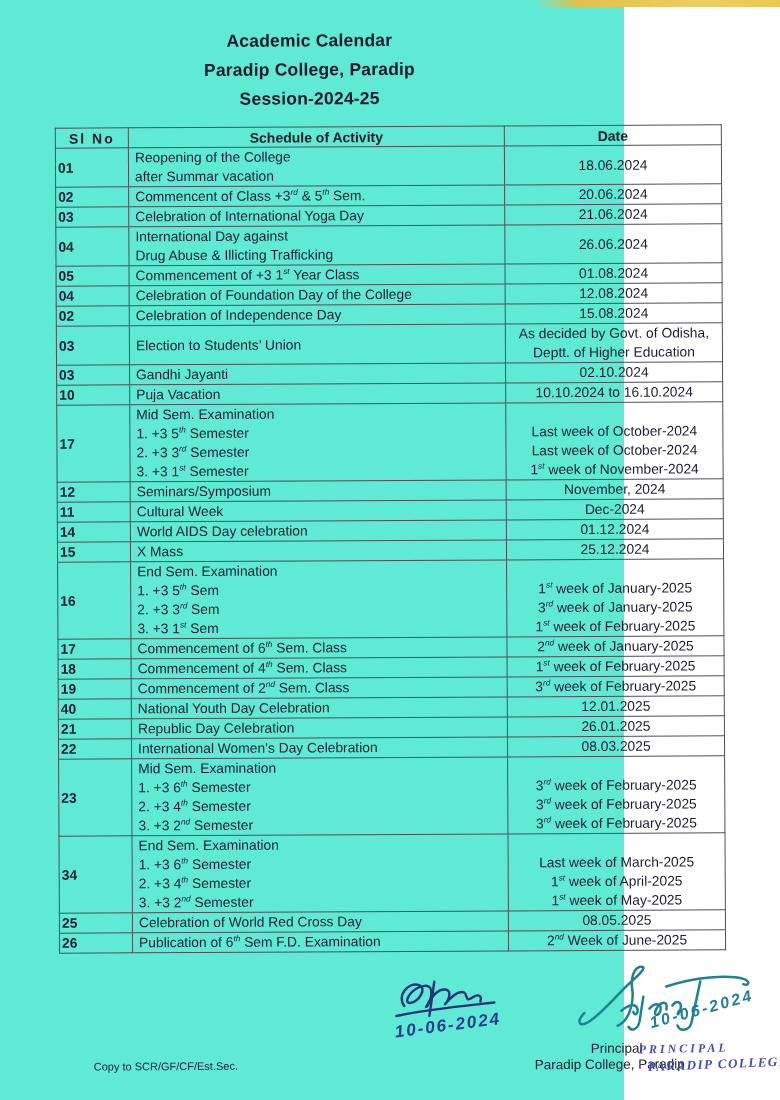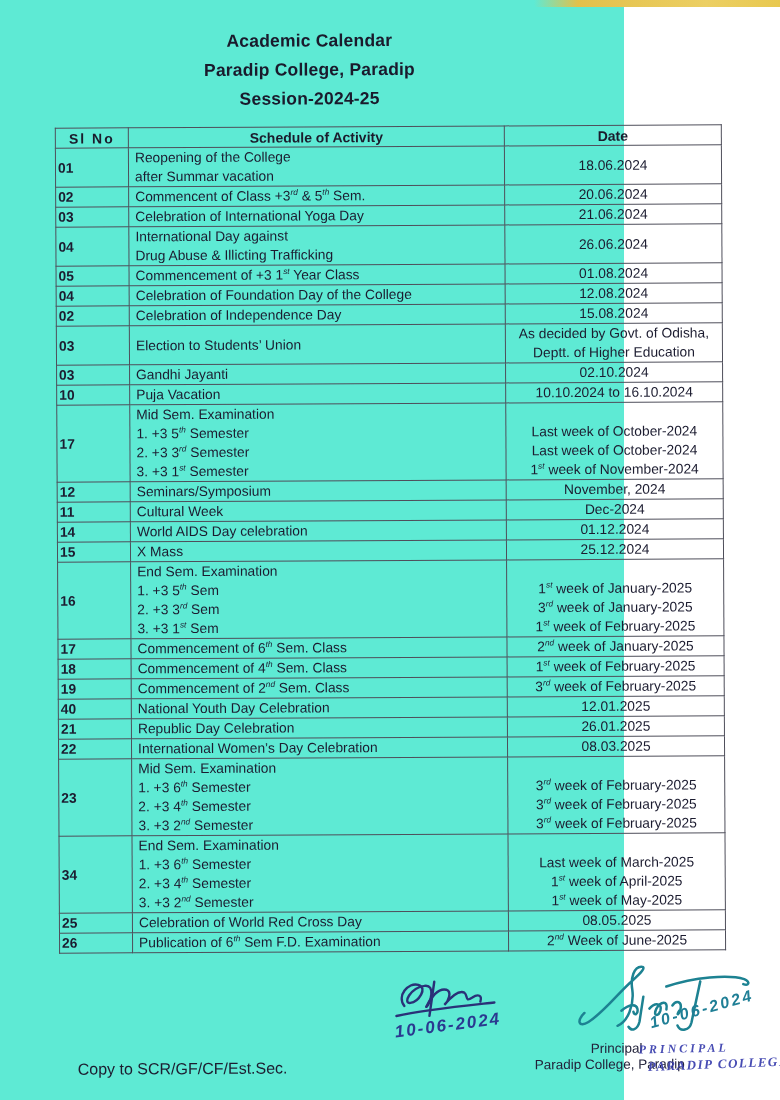--- a/index.html
+++ b/index.html
@@ -41,21 +41,21 @@
   #hand-date-left{left:392px;top:58px;font-size:17px;color:#2b3990;letter-spacing:2px;transform:rotate(-7deg);}
   #hand-date-right{left:646px;top:44px;font-size:16px;color:#1f7f96;letter-spacing:2.5px;transform:rotate(-15deg);}
   .printed{position:absolute;font-size:13.5px;color:#22223a;white-space:nowrap;}
   #printed-principal{left:588px;top:84px;}
   #printed-college{left:532px;top:100px;}
   .stamp{position:absolute;font-family:"Liberation Serif","DejaVu Serif",serif;
     font-weight:bold;font-style:italic;color:#3a3fae;white-space:nowrap;opacity:.93;}
   #stamp-line1{left:636px;top:85px;font-size:12px;letter-spacing:3px;transform:rotate(-1deg);}
   #stamp-line2{left:645px;top:100px;font-size:13px;letter-spacing:1.5px;transform:rotate(-2deg);}
 
-  .copy-note{position:absolute;left:75px;top:1059px;font-size:16px;color:#1d1d30;}
+  .copy-note{position:absolute;left:91px;top:1059px;font-size:11px;color:#1d1d30;}
 </style>
 </head>
 <body>
 
 <div class="page">
   <div class="scan-strip"></div>
 
   <div class="content">
 
     <div class="title-block">

